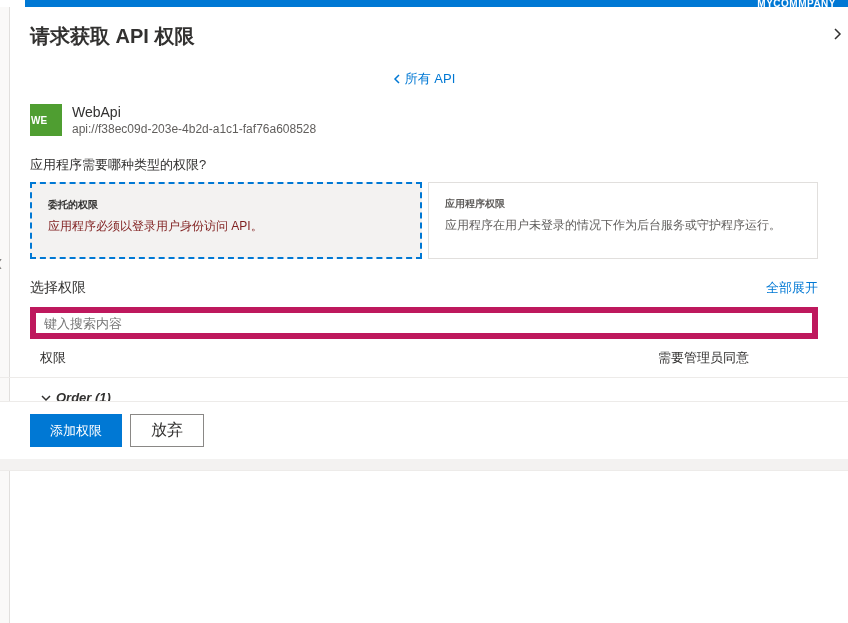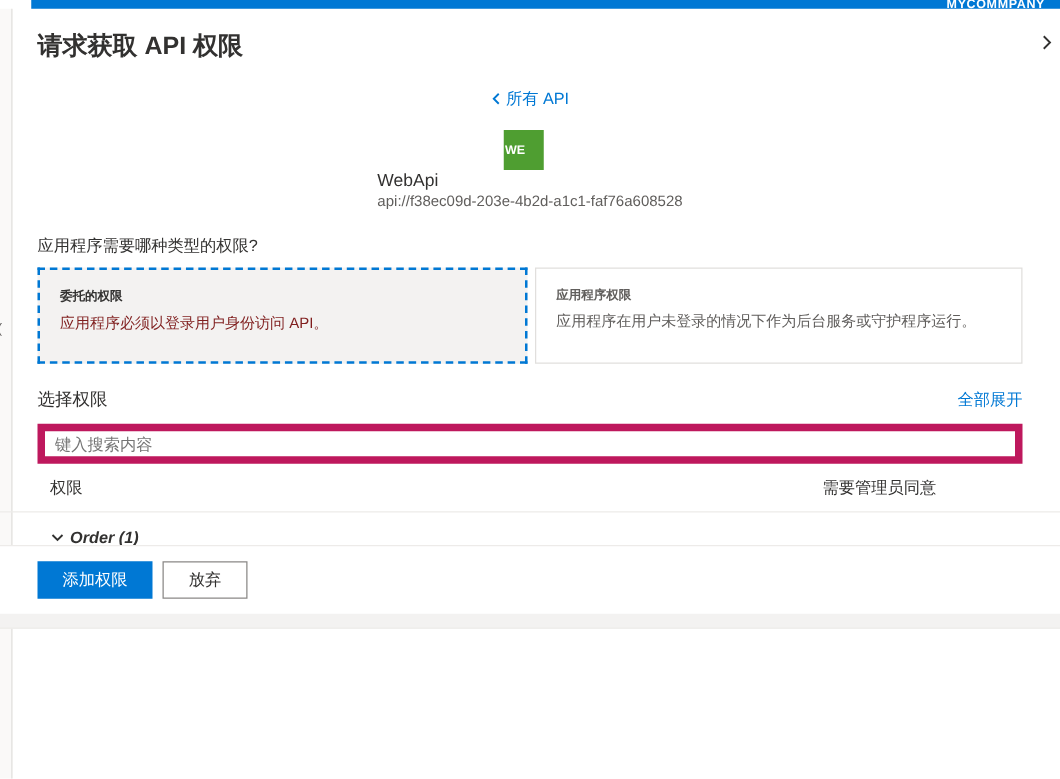--- a/index.html
+++ b/index.html
@@ -51,21 +51,20 @@
       color: #0078d4;
       font-size: 13px;
       cursor: pointer;
       justify-content: center;
     }
     .back-link svg { margin-right: 2px; }
     .api-header {
       display: flex;
       align-items: center;
       padding: 12px 30px 4px 30px;
-      flex-direction: column;
     }
     .api-icon {
       width: 32px;
       height: 32px;
       background: #4f9e31;
       color: #fff;
       font-size: 10px;
       font-weight: 600;
       display: flex;
       align-items: center;
@@ -199,21 +198,21 @@
       padding: 6px 20px;
       font-size: 13px;
       cursor: pointer;
       font-family: inherit;
     }
     .btn-secondary {
       background: #fff;
       color: #323130;
       border: 1px solid #8a8886;
       padding: 5px 20px;
-      font-size: 13px;
+      font-size: 16px;
       cursor: pointer;
       font-family: inherit;
     }
     .left-edge {
       position: absolute;
       left: 0;
       top: 7px;
       bottom: 0;
       width: 10px;
       border-right: 1px solid #e1dfdd;

